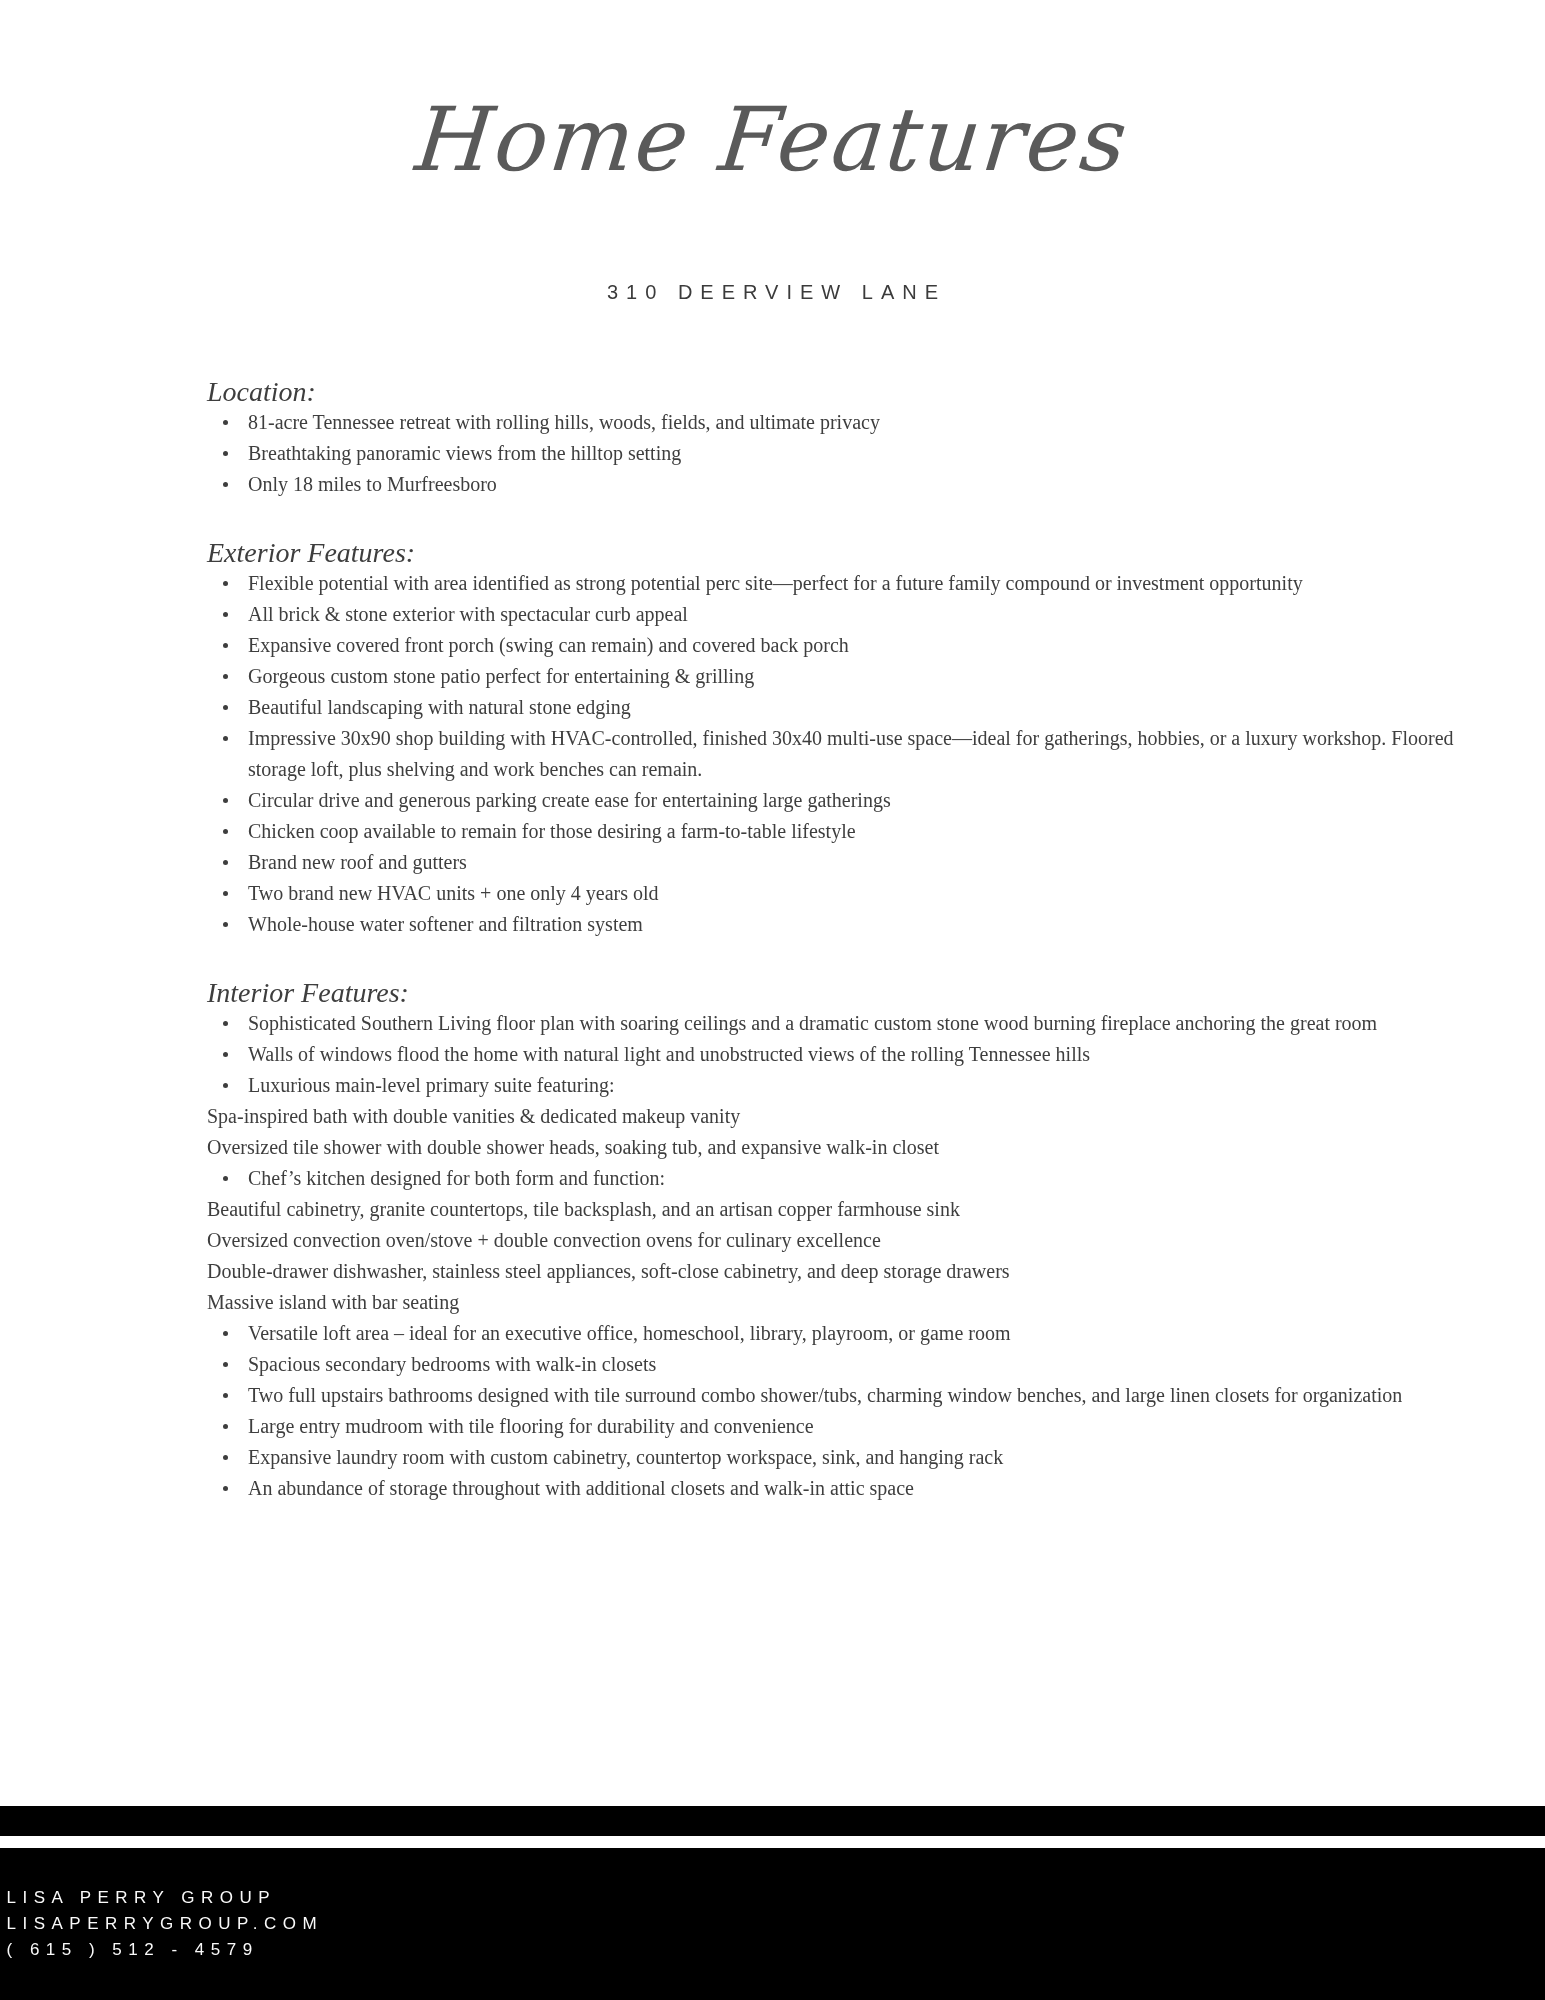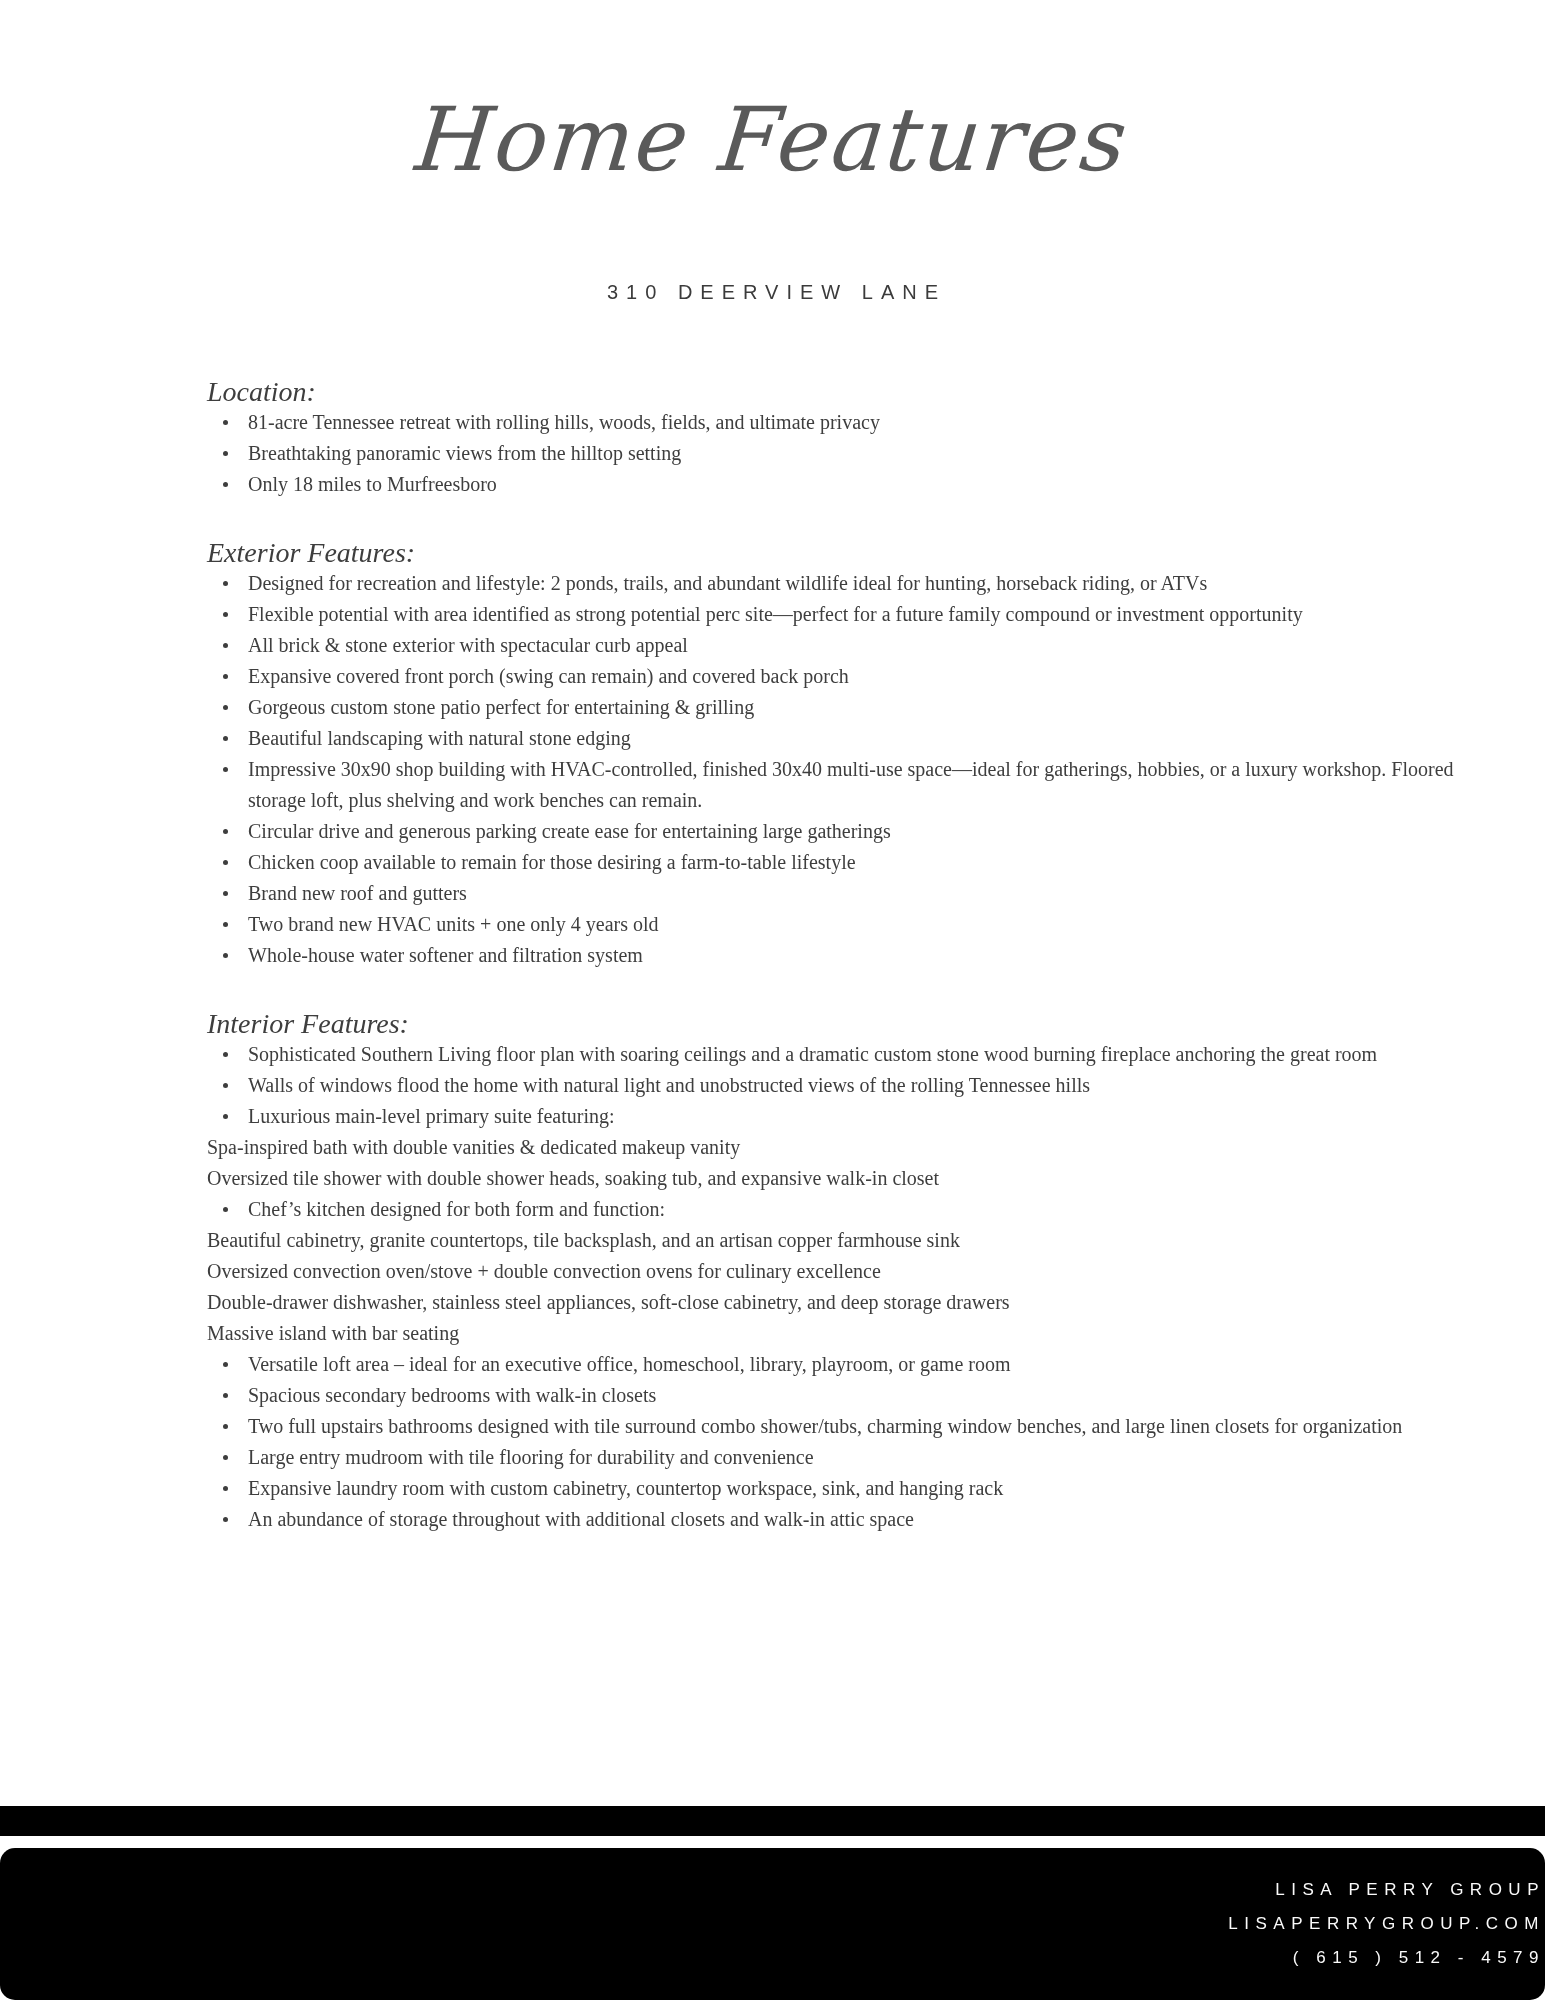--- a/index.html
+++ b/index.html
@@ -93,51 +93,49 @@
   }
   .footer{
     position:absolute;
     top:1848px;
     left:0;
     width:100%;
     height:152px;
     background:var(--footer-bg);
     display:flex;
     flex-direction:column;
-    align-items:flex-end;
+    align-items:flex-start;
     justify-content:center;
-    gap:14px;
+    gap:6px;
     font-family:"Liberation Sans", sans-serif;
     font-size:17px;
     font-weight:400;
     letter-spacing:6.5px;
     text-indent:6.5px;
     color:var(--footer-text);
-    border-radius:15px;
   }
 </style>
 </head>
 <body>
 
 <div class="page">
 
   <div class="title-script">Home Features</div>
 
   <div class="subtitle">310 DEERVIEW LANE</div>
 
   <div class="content" id="sections-root">
       <section class="section">
         <h2 class="section-heading">Location:</h2>
         <div class="bullet-item"><span class="dot"></span><span>81-acre Tennessee retreat with rolling hills, woods, fields, and ultimate privacy</span></div>
         <div class="bullet-item"><span class="dot"></span><span>Breathtaking panoramic views from the hilltop setting</span></div>
         <div class="bullet-item"><span class="dot"></span><span>Only 18 miles to Murfreesboro</span></div>
       </section>
       <section class="section">
         <h2 class="section-heading">Exterior Features:</h2>
-        <div class="bullet-item"><span class="dot"></span><span>Designed for recreation and lifestyle: 2 ponds, trails, and abundant wildlife ideal for hunting, horseback riding, or ATVs</span></div>
         <div class="bullet-item"><span class="dot"></span><span>Flexible potential with area identified as strong potential perc site—perfect for a future family compound or investment opportunity</span></div>
         <div class="bullet-item"><span class="dot"></span><span>All brick &amp; stone exterior with spectacular curb appeal</span></div>
         <div class="bullet-item"><span class="dot"></span><span>Expansive covered front porch (swing can remain) and covered back porch</span></div>
         <div class="bullet-item"><span class="dot"></span><span>Gorgeous custom stone patio perfect for entertaining &amp; grilling</span></div>
         <div class="bullet-item"><span class="dot"></span><span>Beautiful landscaping with natural stone edging</span></div>
         <div class="bullet-item"><span class="dot"></span><span>Impressive 30x90 shop building with HVAC-controlled, finished 30x40 multi-use space—ideal for gatherings, hobbies, or a luxury workshop. Floored storage loft, plus shelving and work benches can remain.</span></div>
         <div class="bullet-item"><span class="dot"></span><span>Circular drive and generous parking create ease for entertaining large gatherings</span></div>
         <div class="bullet-item"><span class="dot"></span><span>Chicken coop available to remain for those desiring a farm-to-table lifestyle</span></div>
         <div class="bullet-item"><span class="dot"></span><span>Brand new roof and gutters</span></div>
         <div class="bullet-item"><span class="dot"></span><span>Two brand new HVAC units + one only 4 years old</span></div>

